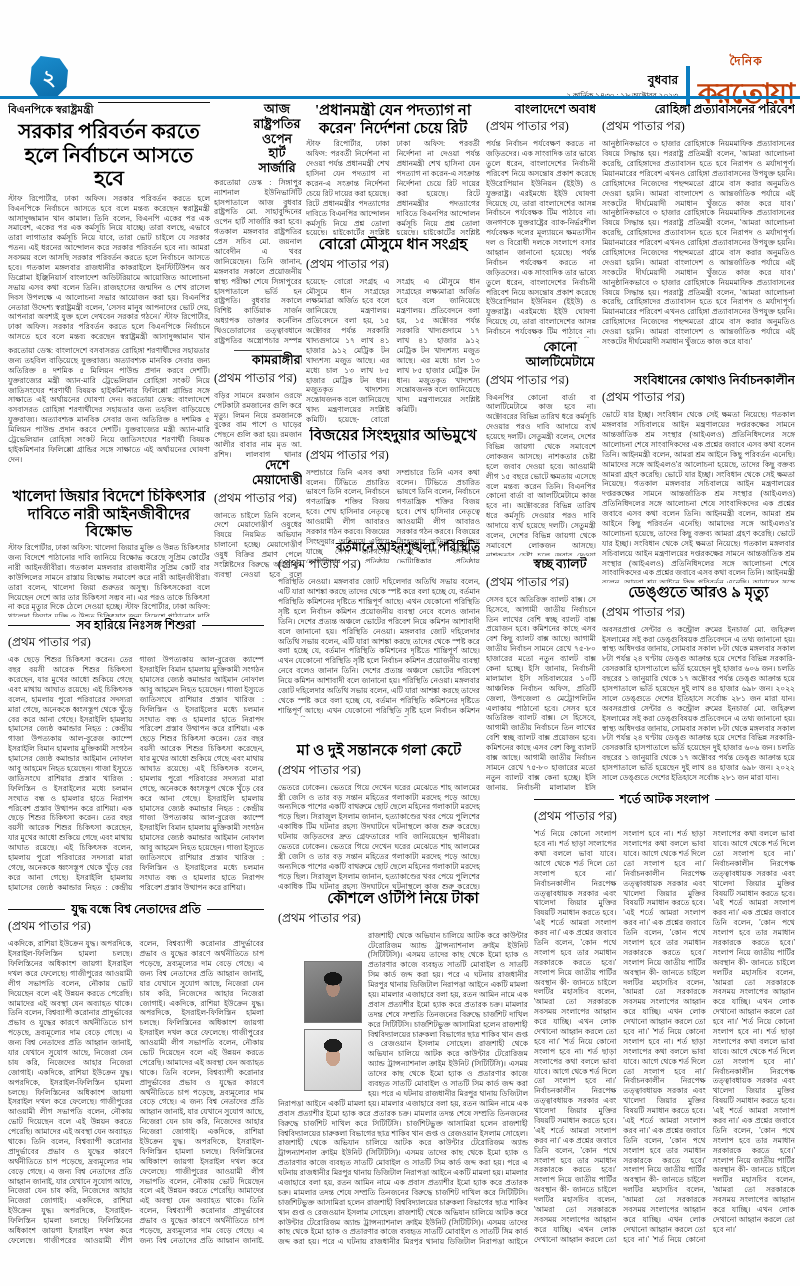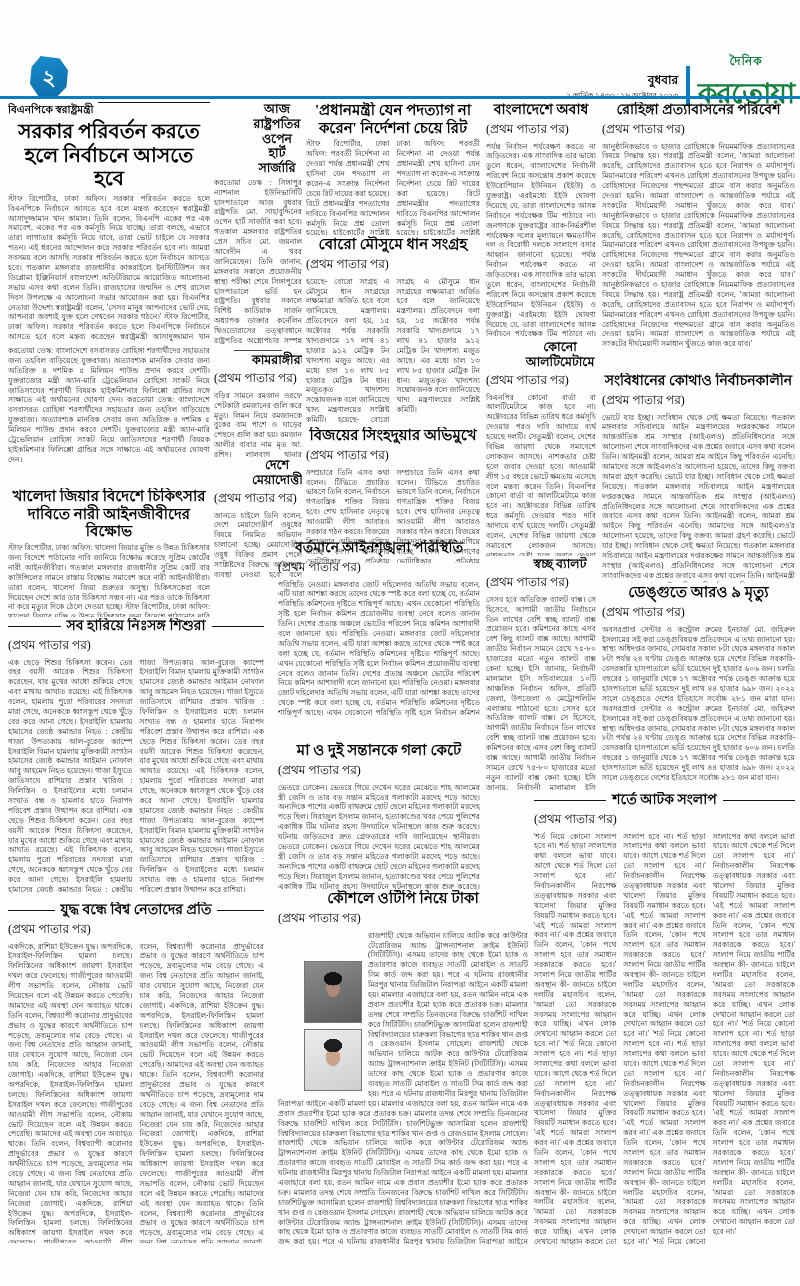--- a/index.html
+++ b/index.html
@@ -9,30 +9,30 @@
   
   #badge{left:30px;top:56px;width:38px;height:42px;display:flex;align-items:center;justify-content:center;
          color:#fff;font:bold 21px/1 "Liberation Sans",sans-serif;
          background:linear-gradient(160deg,#1a8ecf,#0b6ba8);
          clip-path:polygon(28% 0,78% 6%,100% 34%,96% 74%,68% 100%,22% 96%,0 66%,4% 26%);}
   #hdr-right{right:6px;top:52px;display:flex;align-items:center;gap:8px;}
   #dateblock{text-align:right;line-height:1.2;}
   #weekday{font:bold 12px "Liberation Serif",serif;}
   #dateline{font-size:7.5px;}
   #hdr-bar{width:4px;height:40px;}
-  #masthead{text-align:center;line-height:.95;color:#15803d;}
+  #masthead{text-align:center;line-height:.95;color:#c2410c;}
   #masthead .t{font:bold 12px "Liberation Serif",serif;letter-spacing:1px;}
   #masthead .m{font:900 28px "Liberation Serif",serif;letter-spacing:-1px;}
   #toprule{left:0;top:96px;width:800px;height:3px;}
   
   .art{position:absolute;overflow:hidden;}
   .bd{font-size:7.5px;line-height:1.32;color:#161616;text-align:justify;}
   .hl{font-weight:bold;text-align:center;color:#000;line-height:1.18;}
   .hl-xl{font-size:20px;}
-  .hl-lg{font-size:14px;}
+  .hl-lg{font-size:12px;text-align:right;}
   .hl-md{font-size:15px;}
   .hl-sm{font-size:12.5px;margin-left:38px;}
   .cont{font-size:12px;text-align:left;margin:1px 0 2px;}
   .cols2{column-count:2;column-gap:7px;}
   .cols3{column-count:3;column-gap:7px;}
   .kickrow{display:flex;align-items:flex-start;gap:5px;margin-bottom:1px;}
   .kick{font:bold 10.5px "Liberation Serif",serif;white-space:nowrap;}
   .rule{flex:1;border-top:1.4px solid #111;height:0;}
   .banner{display:flex;align-items:center;gap:6px;margin-bottom:1px;}
   .banner .hl{white-space:nowrap;}

